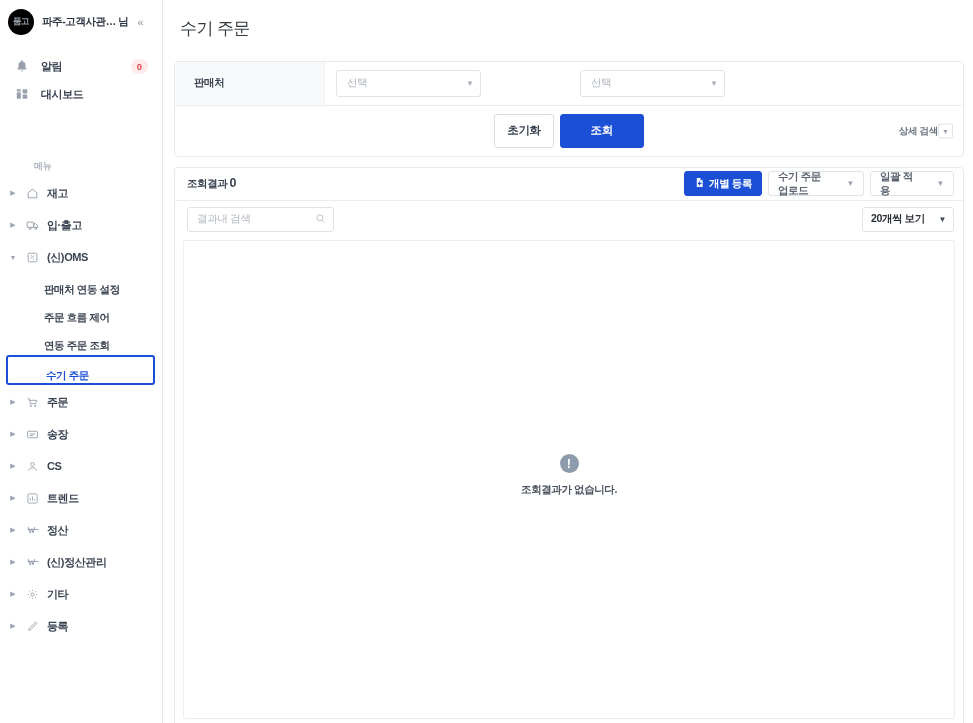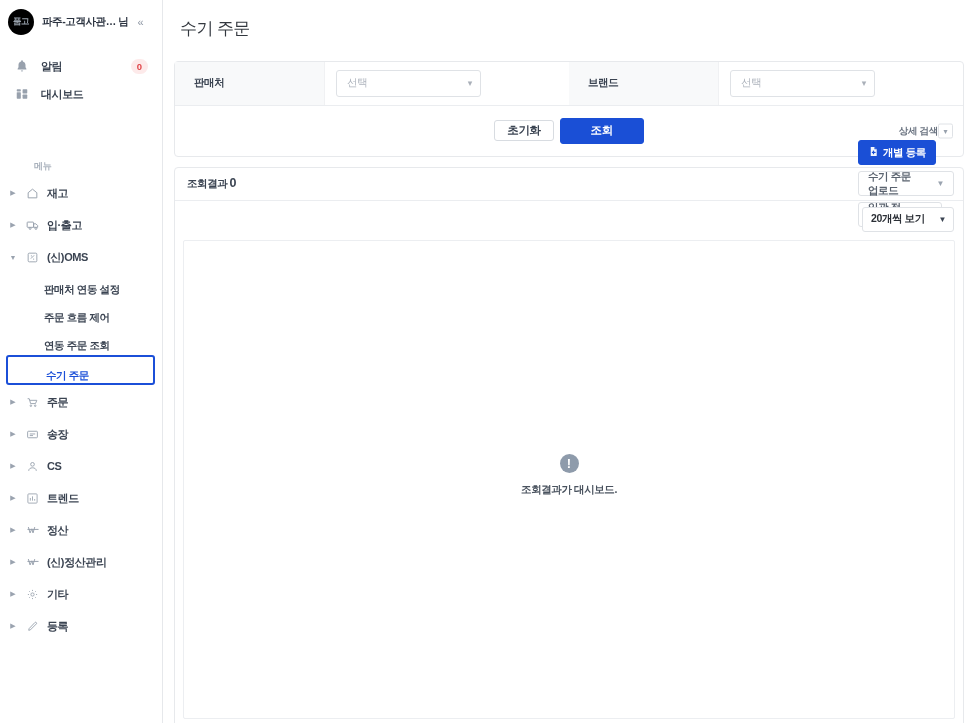--- a/index.html
+++ b/index.html
@@ -123,21 +123,21 @@
     padding: 0 8px 0 10px;
     font-size: 10.5px; color: #aeb4bd; letter-spacing: -0.3px;
   }
   .select .chev { margin-left: auto; color: #aab0b9; font-size: 9px; }
 
   .act-row {
     height: 50px; display: flex; align-items: center;
     justify-content: center; position: relative;
   }
   .btn {
-    height: 21px; border-radius: 3px; font-size: 11.5px; font-weight: 700;
+    height: 34px; border-radius: 3px; font-size: 11.5px; font-weight: 700;
     display: inline-flex; align-items: center; justify-content: center;
     letter-spacing: -0.4px; cursor: pointer; user-select: none;
   }
   .btn-ghost {
     min-width: 52px; padding: 0 12px;
     border: 1px solid #d8dce1; background: #fff; color: #3b4452;
   }
   .btn-primary {
     min-width: 84px; padding: 12px 12px; margin-left: 6px;
     background: #1a4fd6; color: #fff; border: 1px solid #1a4fd6;
@@ -154,21 +154,21 @@
   }
 
   
   .result-card { margin-top: 10px; height: 561px; position: relative; }
   .result-head {
     height: 33px; display: flex; align-items: center;
     padding: 0 9px 0 12px; border-bottom: 1px solid #ebedf0; gap: 26px;
   }
   .result-count { font-size: 10.5px; font-weight: 700; color: #3b4452; letter-spacing: -0.4px; }
   .result-count .num { font-size: 12.5px; margin-left: 2px; }
-  .head-actions { margin-left: auto; display: flex; align-items: flex-start; gap: 6px; flex-direction: column; }
+  .head-actions { margin-left: auto; display: flex; align-items: flex-start; gap: 6px; }
   .btn-sm {
     height: 25px; border-radius: 3px; font-size: 10.5px; font-weight: 700;
     display: inline-flex; align-items: center; letter-spacing: -0.4px;
     padding: 0 9px; cursor: pointer; user-select: none;
   }
   .btn-reg { background: #1a4fd6; color: #fff; border: 1px solid #1a4fd6; gap: 4px; }
   .btn-drop {
     background: #fff; color: #5a636f; border: 1px solid #dfe2e6;
     justify-content: space-between; gap: 14px;
   }
@@ -402,21 +402,20 @@
           <div class="flabel">판매처</div>
           <div class="fctrl">
             <div class="select">
               <span>선택</span>
               <span class="chev">▾</span>
             </div>
           </div>
         </div>
 
         <div class="fcell">
-          <div class="flabel">브랜드</div>
           <div class="fctrl">
             <div class="select">
               <span>선택</span>
               <span class="chev">▾</span>
             </div>
           </div>
         </div>
 
       </div>
 
@@ -453,29 +452,38 @@
             <span class="chev">▼</span>
           </div>
           <div class="btn-sm btn-drop w2">
             <span>일괄 적용</span>
             <span class="chev">▼</span>
           </div>
         </div>
       </div>
 
       <div class="result-tools">
+        <div class="search-box">
+          <span>결과내 검색</span>
+          <span class="sico">
+            <svg width="11" height="11" viewBox="0 0 24 24" fill="none" stroke="currentColor" stroke-width="2">
+                <circle cx="10.5" cy="10.5" r="6.5"></circle>
+                <path d="M15.5 15.5L21 21"></path>
+              </svg>
+          </span>
+        </div>
         <div class="page-size">
           <span>20개씩 보기</span>
           <span class="chev">▼</span>
         </div>
       </div>
 
       <div class="table-area">
         <div class="empty">
           <div class="empty-ico">!</div>
-          <div class="empty-txt">조회결과가 대시보드.</div>
+          <div class="empty-txt">조회결과가 없습니다.</div>
         </div>
       </div>
 
     </section>
 
   </main>
 </div>
 
 </body></html>

